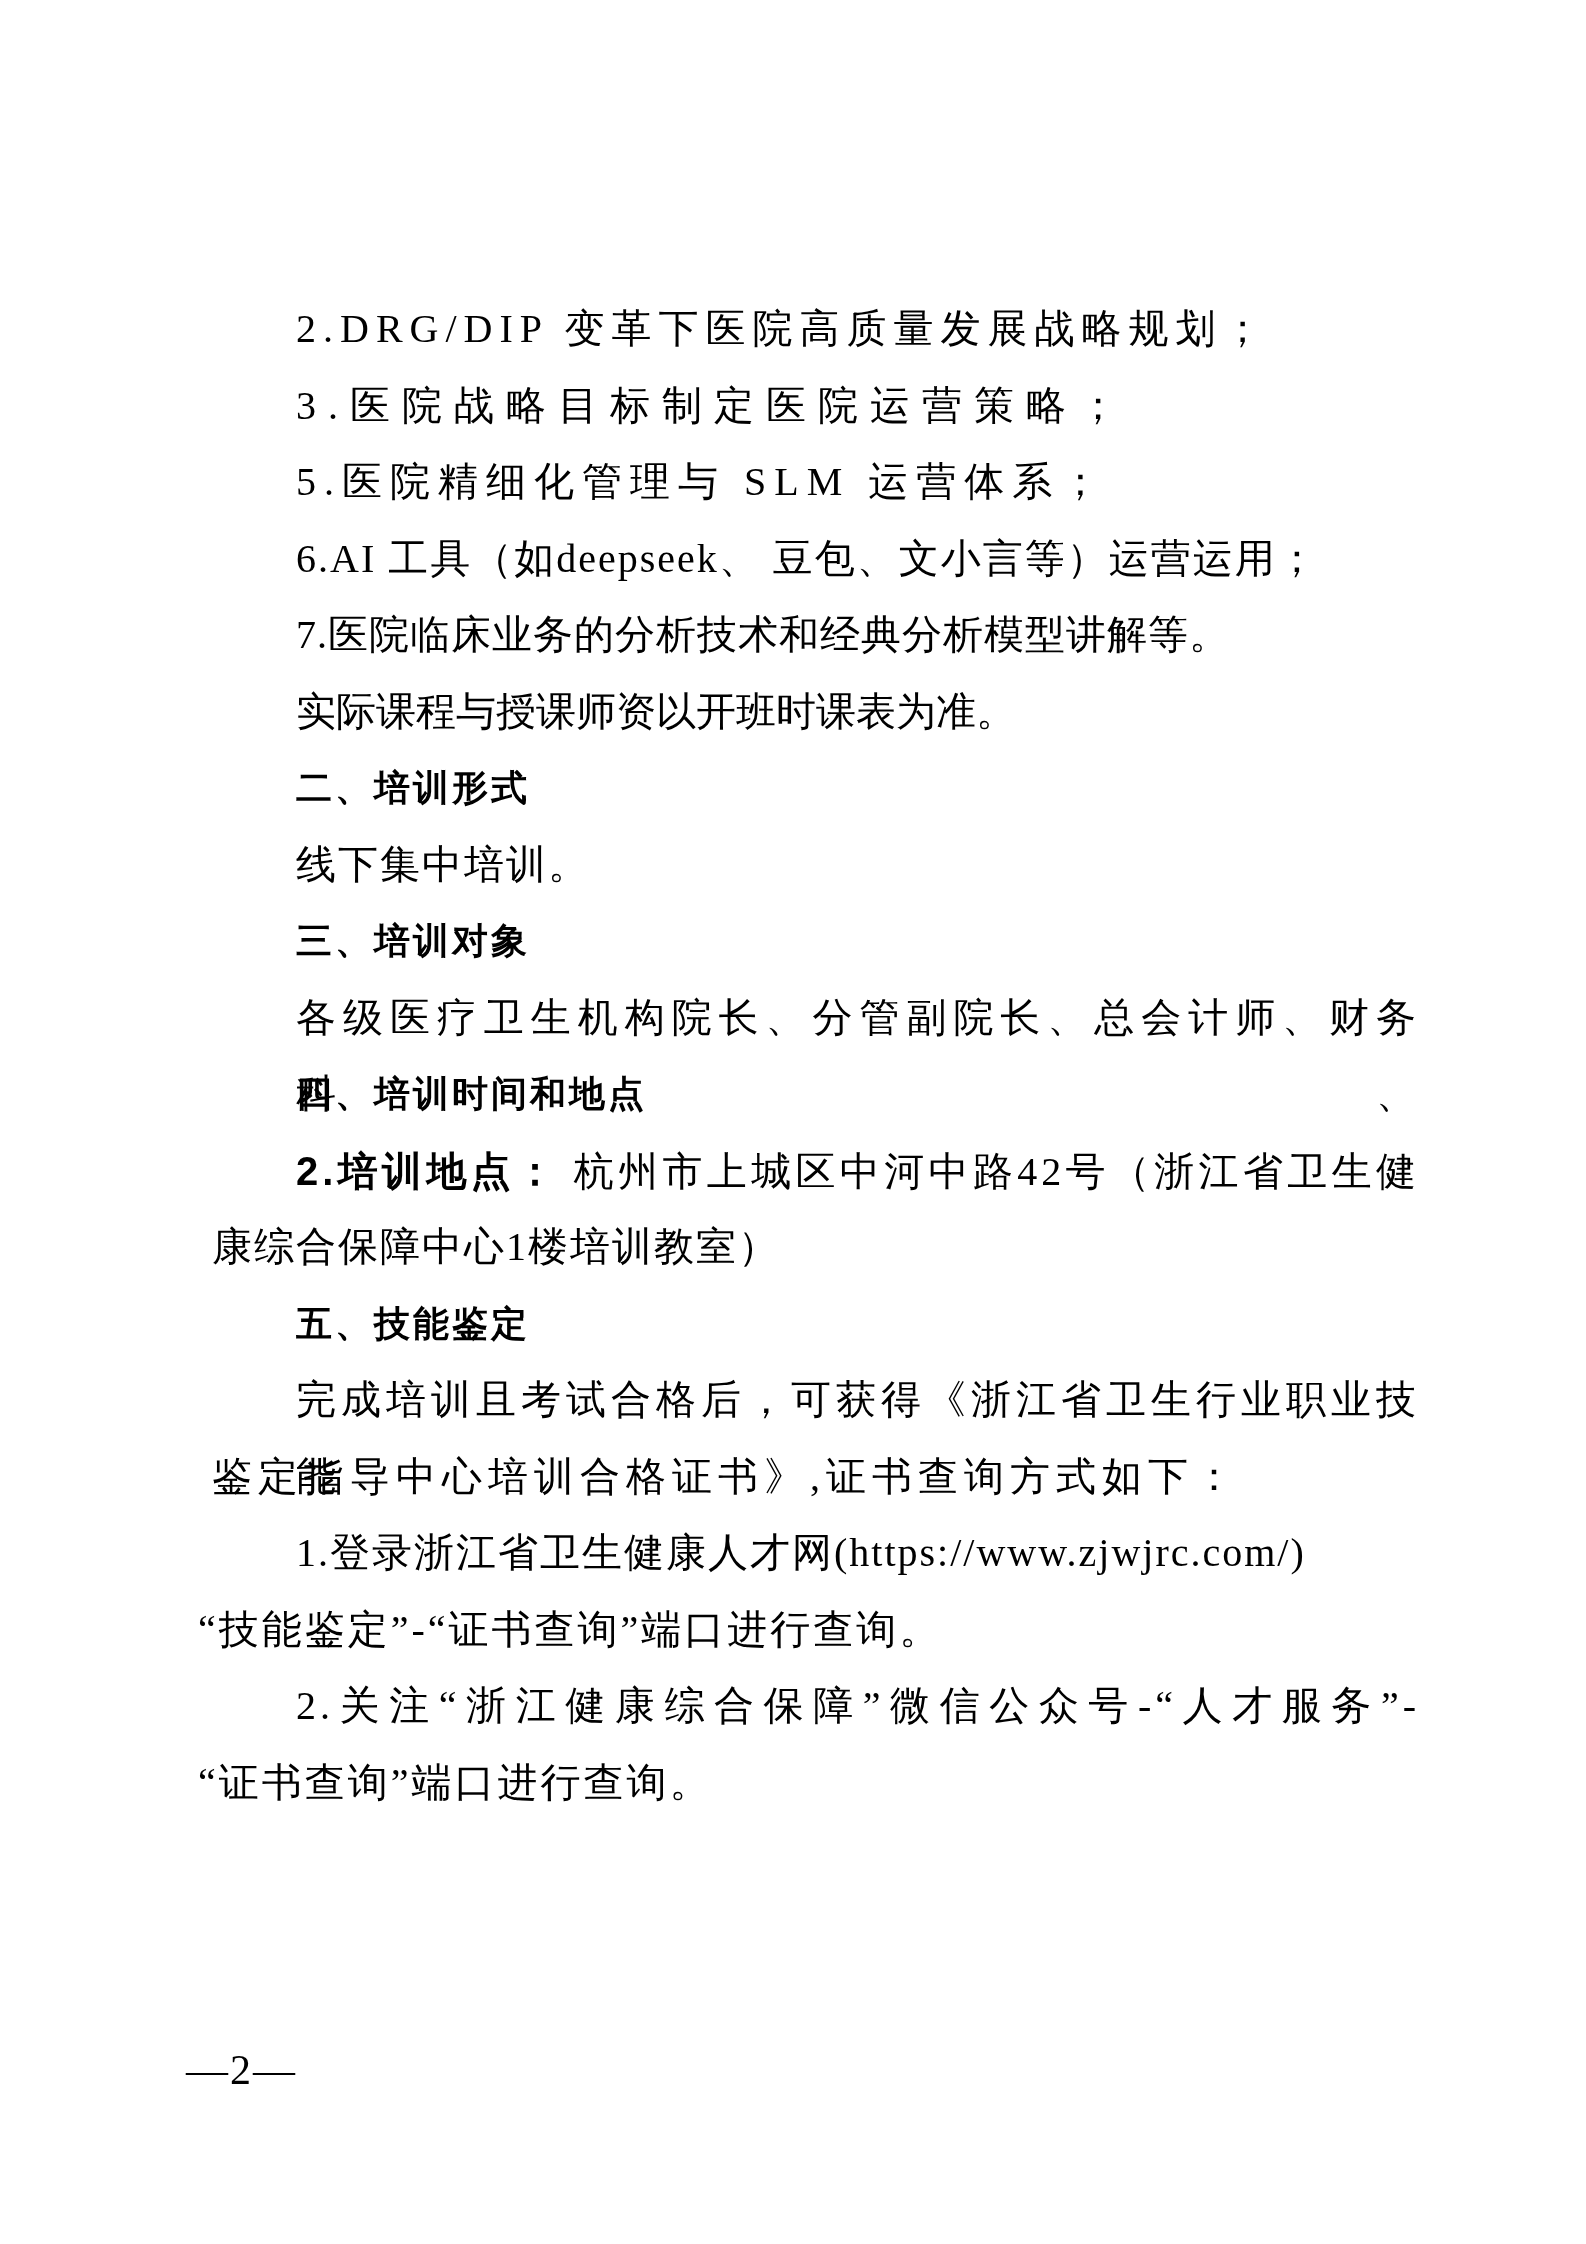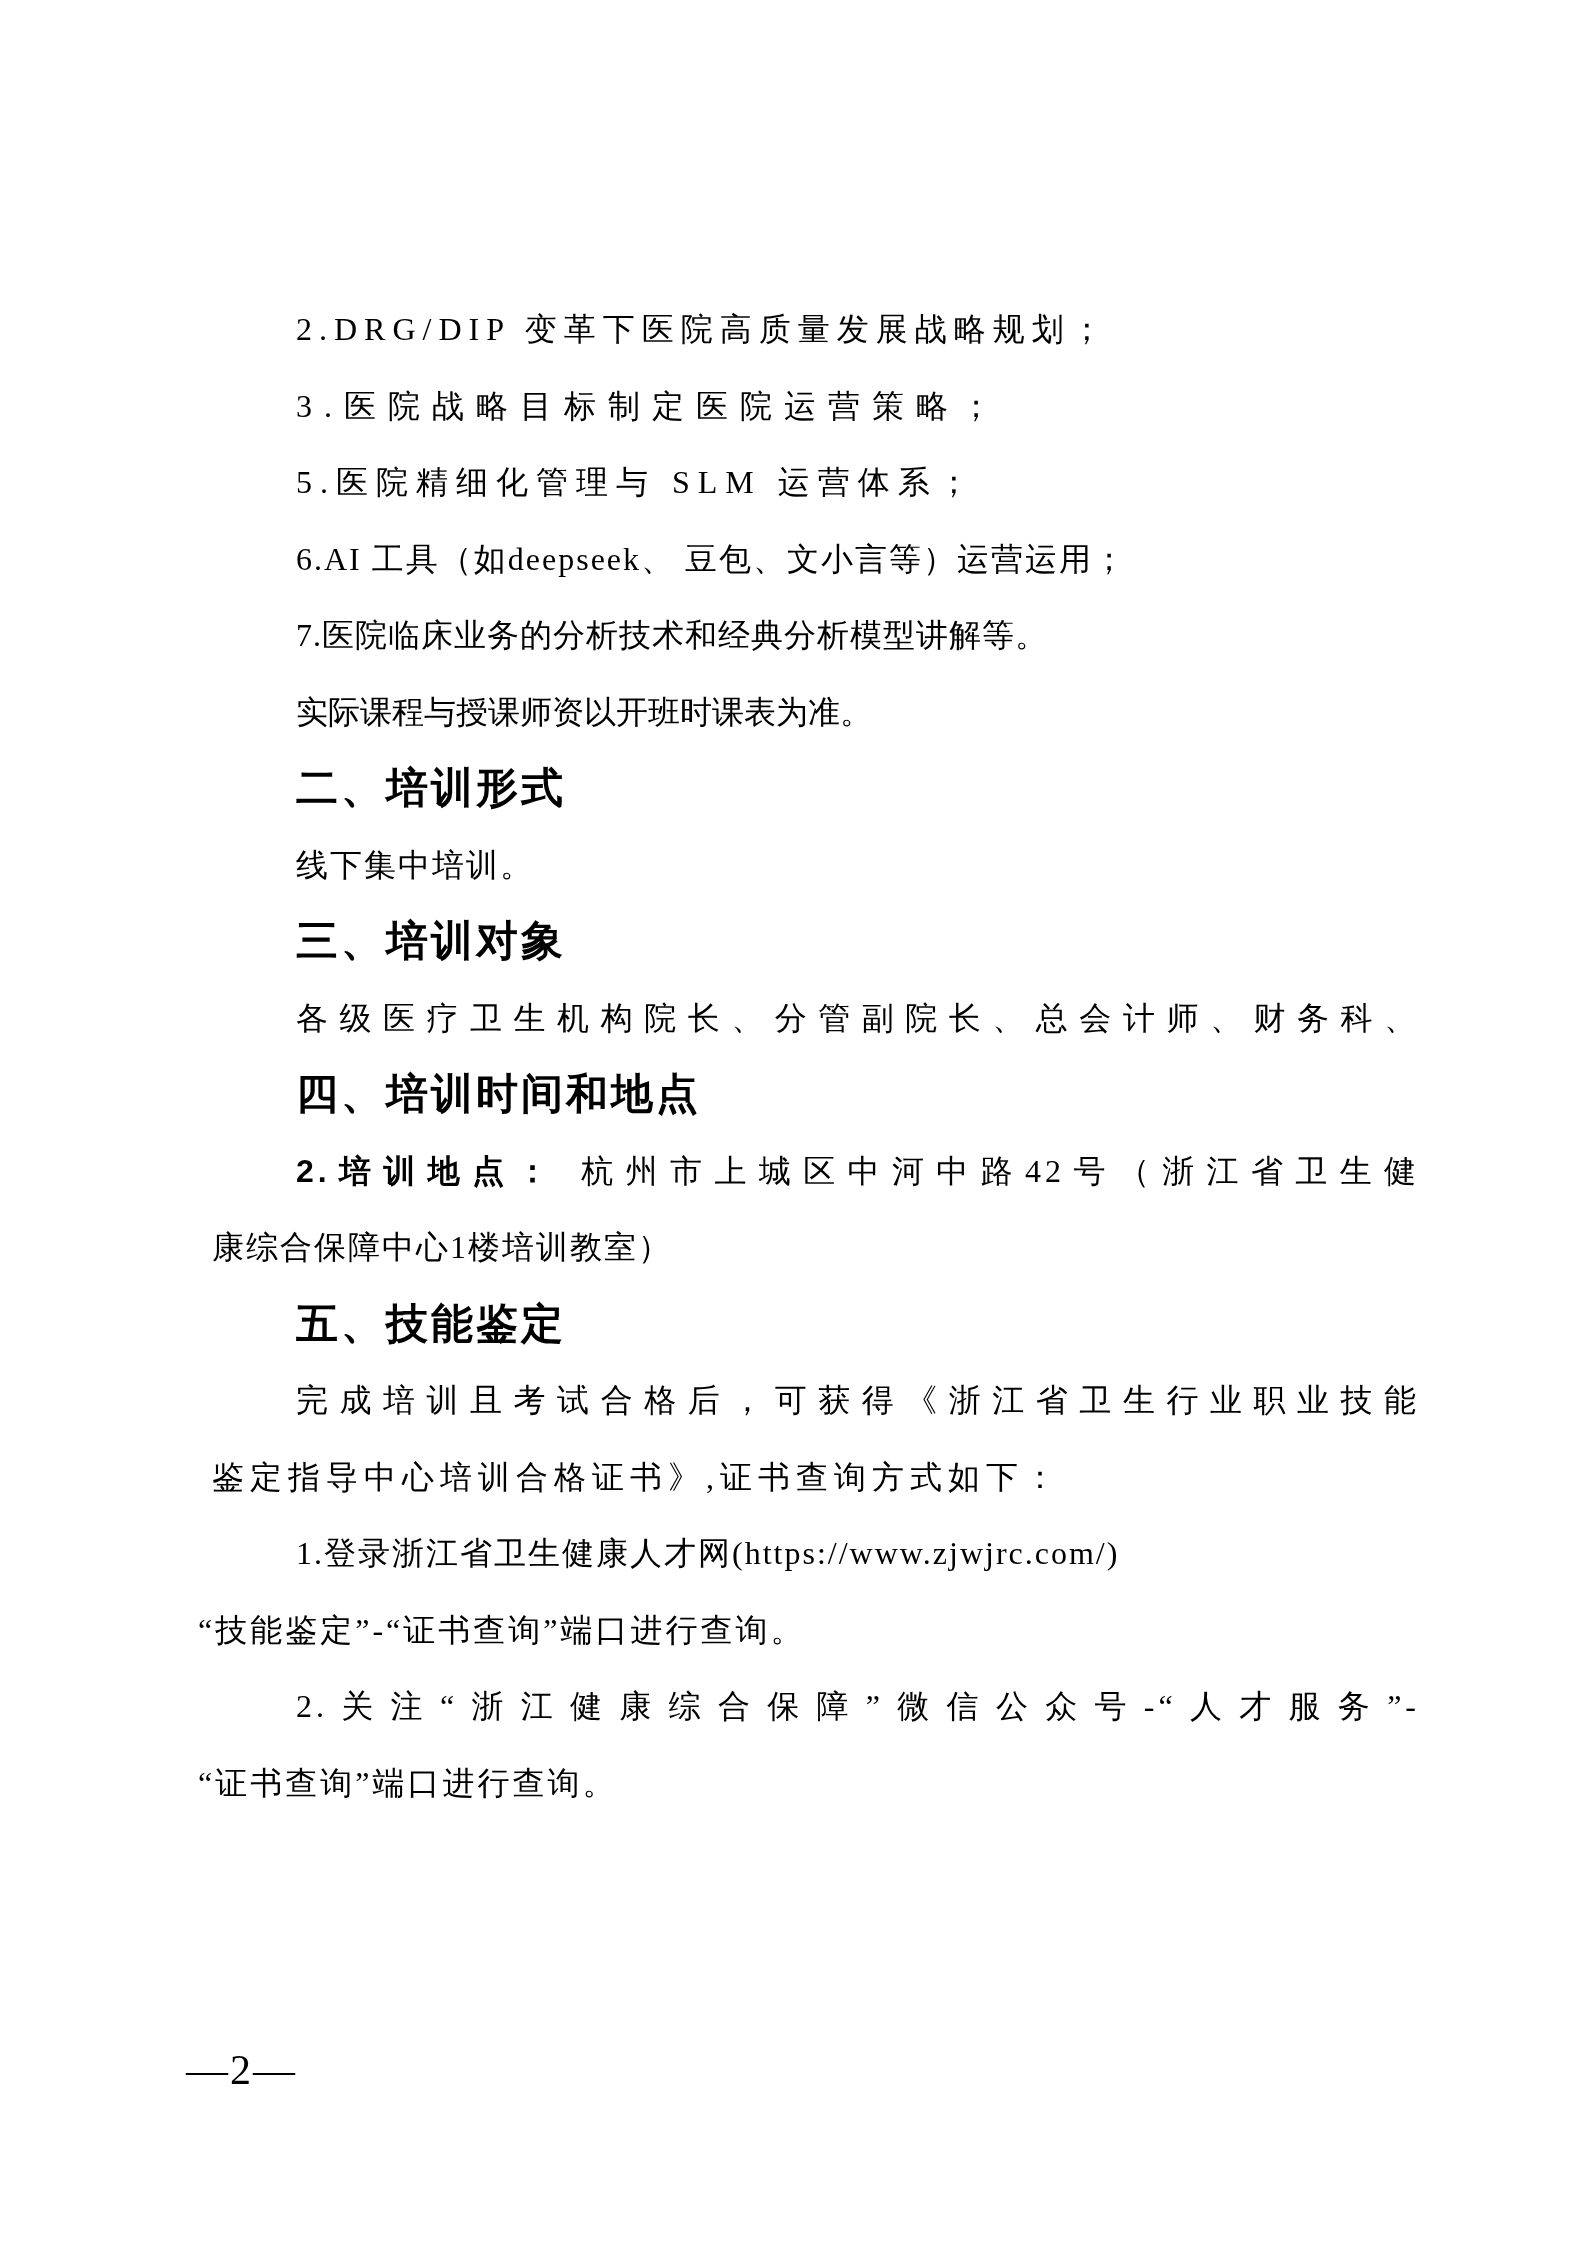--- a/index.html
+++ b/index.html
@@ -17,38 +17,38 @@
   }
   .content {
     position: absolute;
     left: 212px;
     top: 291px;
     width: 1208px;
   }
   .line {
     height: 76.5px;
     line-height: 76.5px;
-    font-size: 32px;
+    font-size: 40px;
     font-family: "Liberation Serif", serif;
     color: #000000;
     white-space: nowrap;
   }
   .line.indent { padding-left: 84px; }
   .line.hang { margin-left: -14px; }
   .line.stretch {
     white-space: normal;
     text-align: justify;
     text-align-last: justify;
     text-justify: inter-character;
     letter-spacing: 4px;
   }
   .line.heading {
     font-family: "Liberation Sans", sans-serif;
     font-weight: 700;
-    font-size: 42px;
+    font-size: 36px;
   }
   .seg-bold {
     font-family: "Liberation Sans", sans-serif;
     font-weight: 700;
   }
   .page-number {
     position: absolute;
     left: 186px;
     top: 2040px;
     height: 60px;

